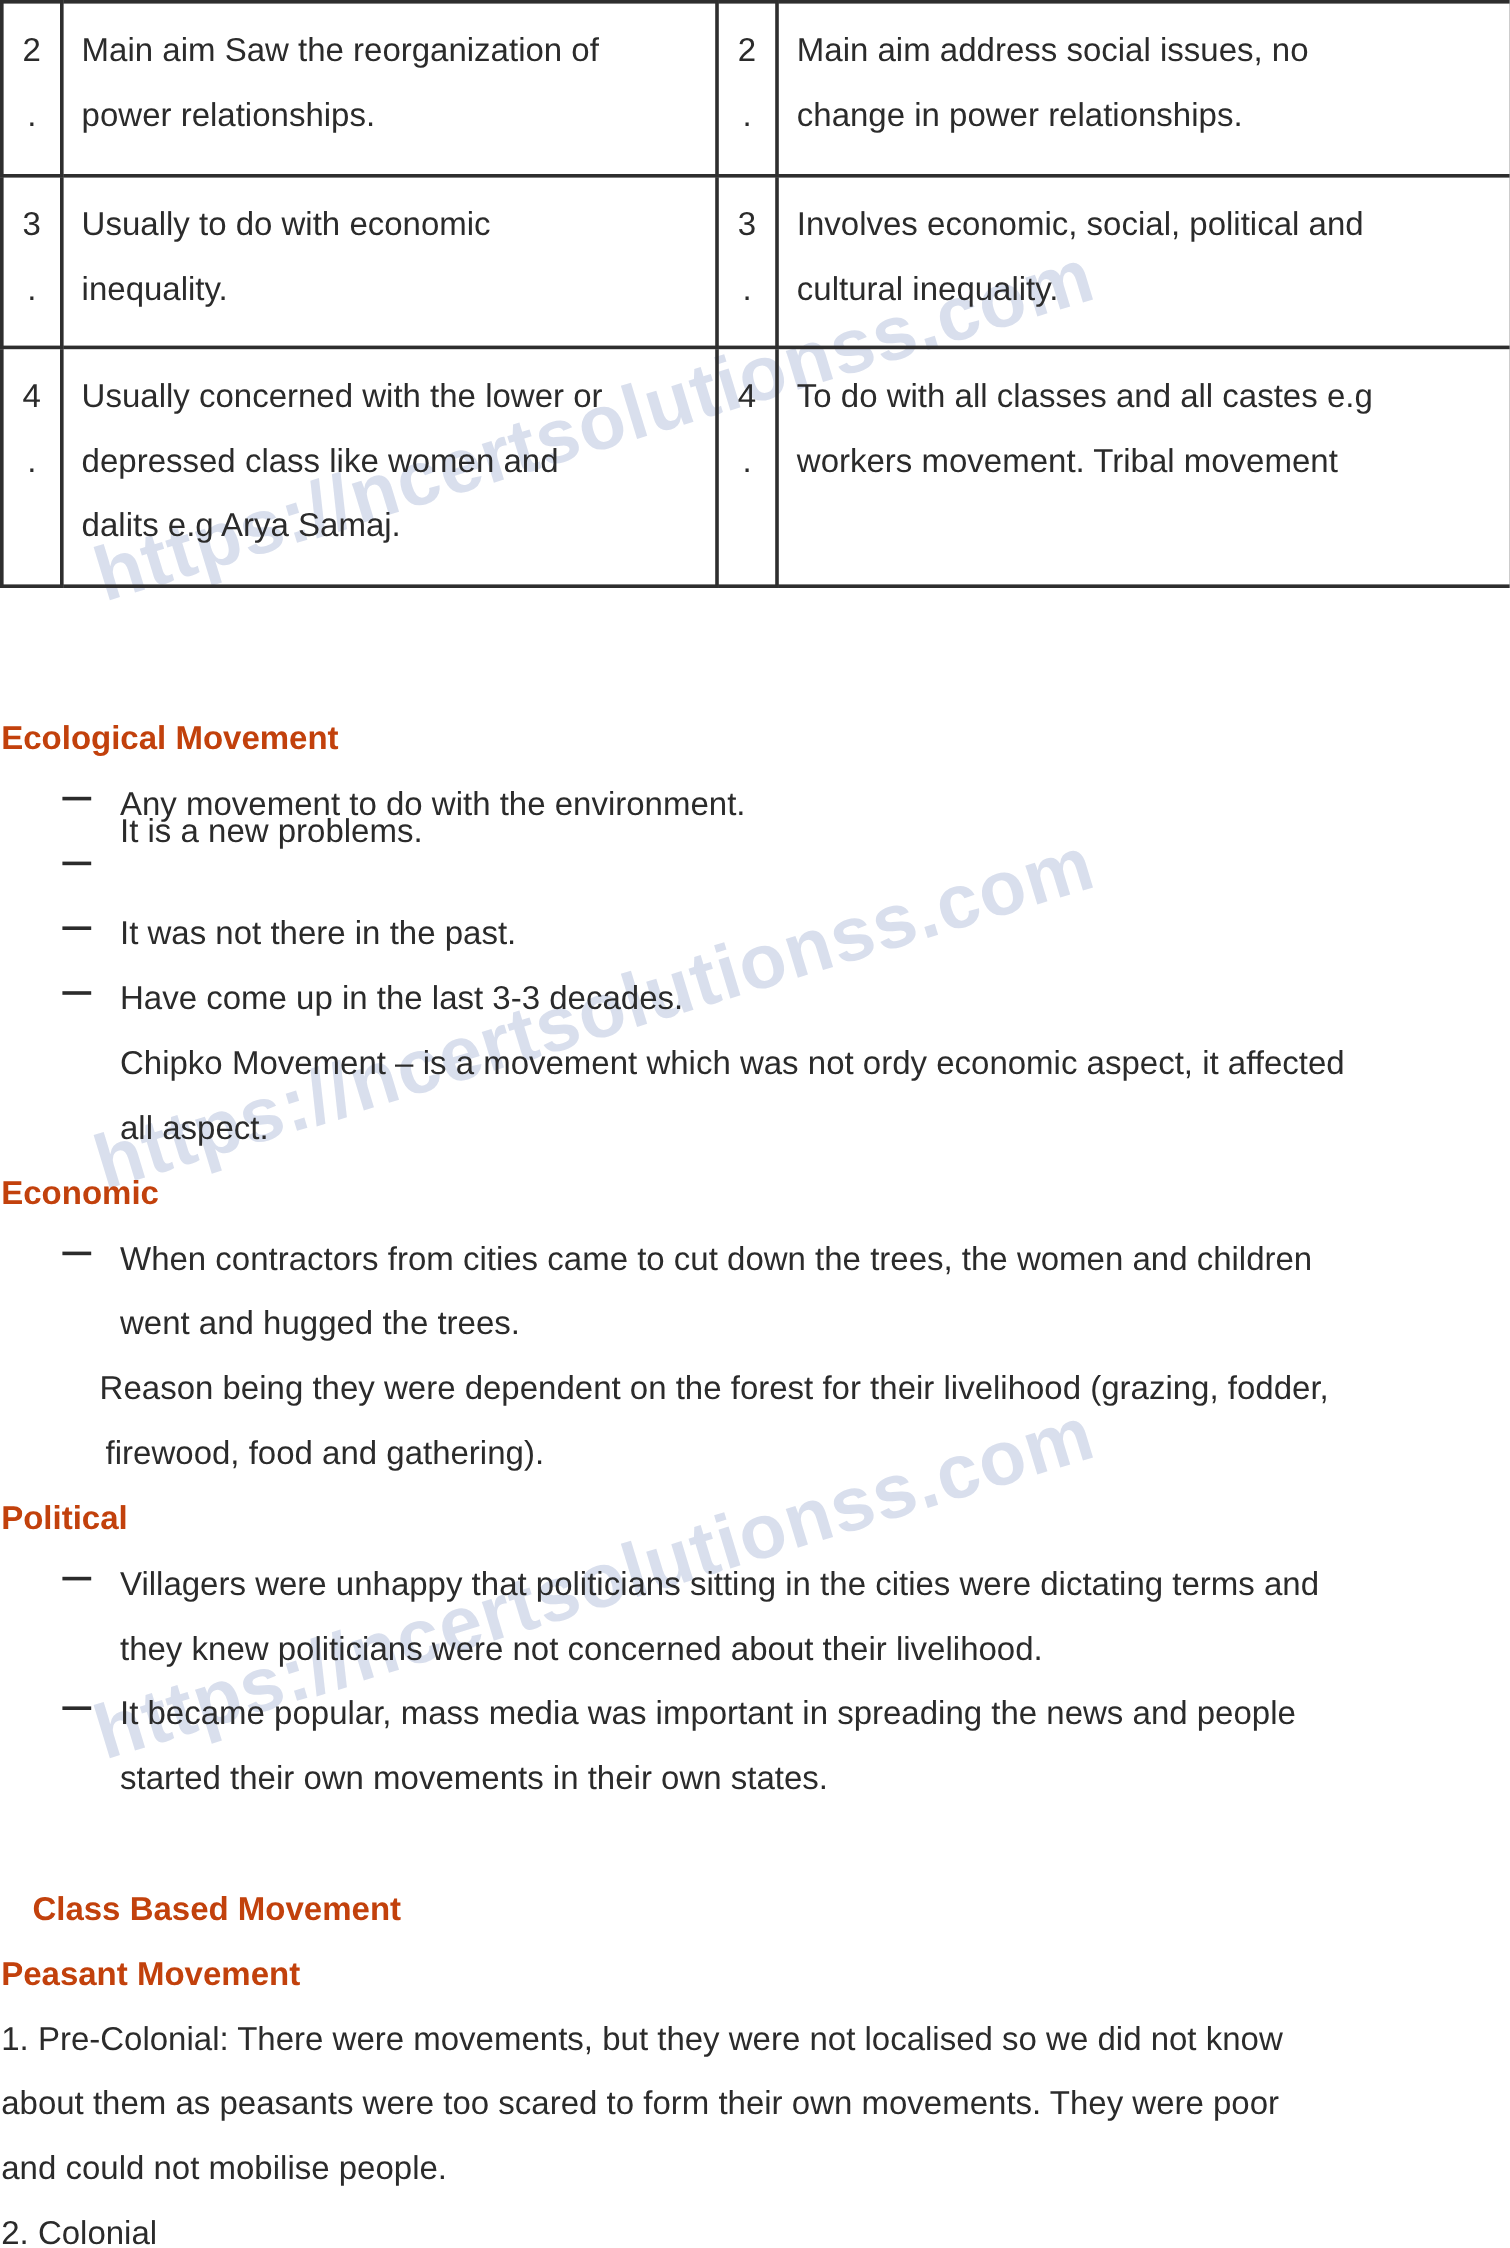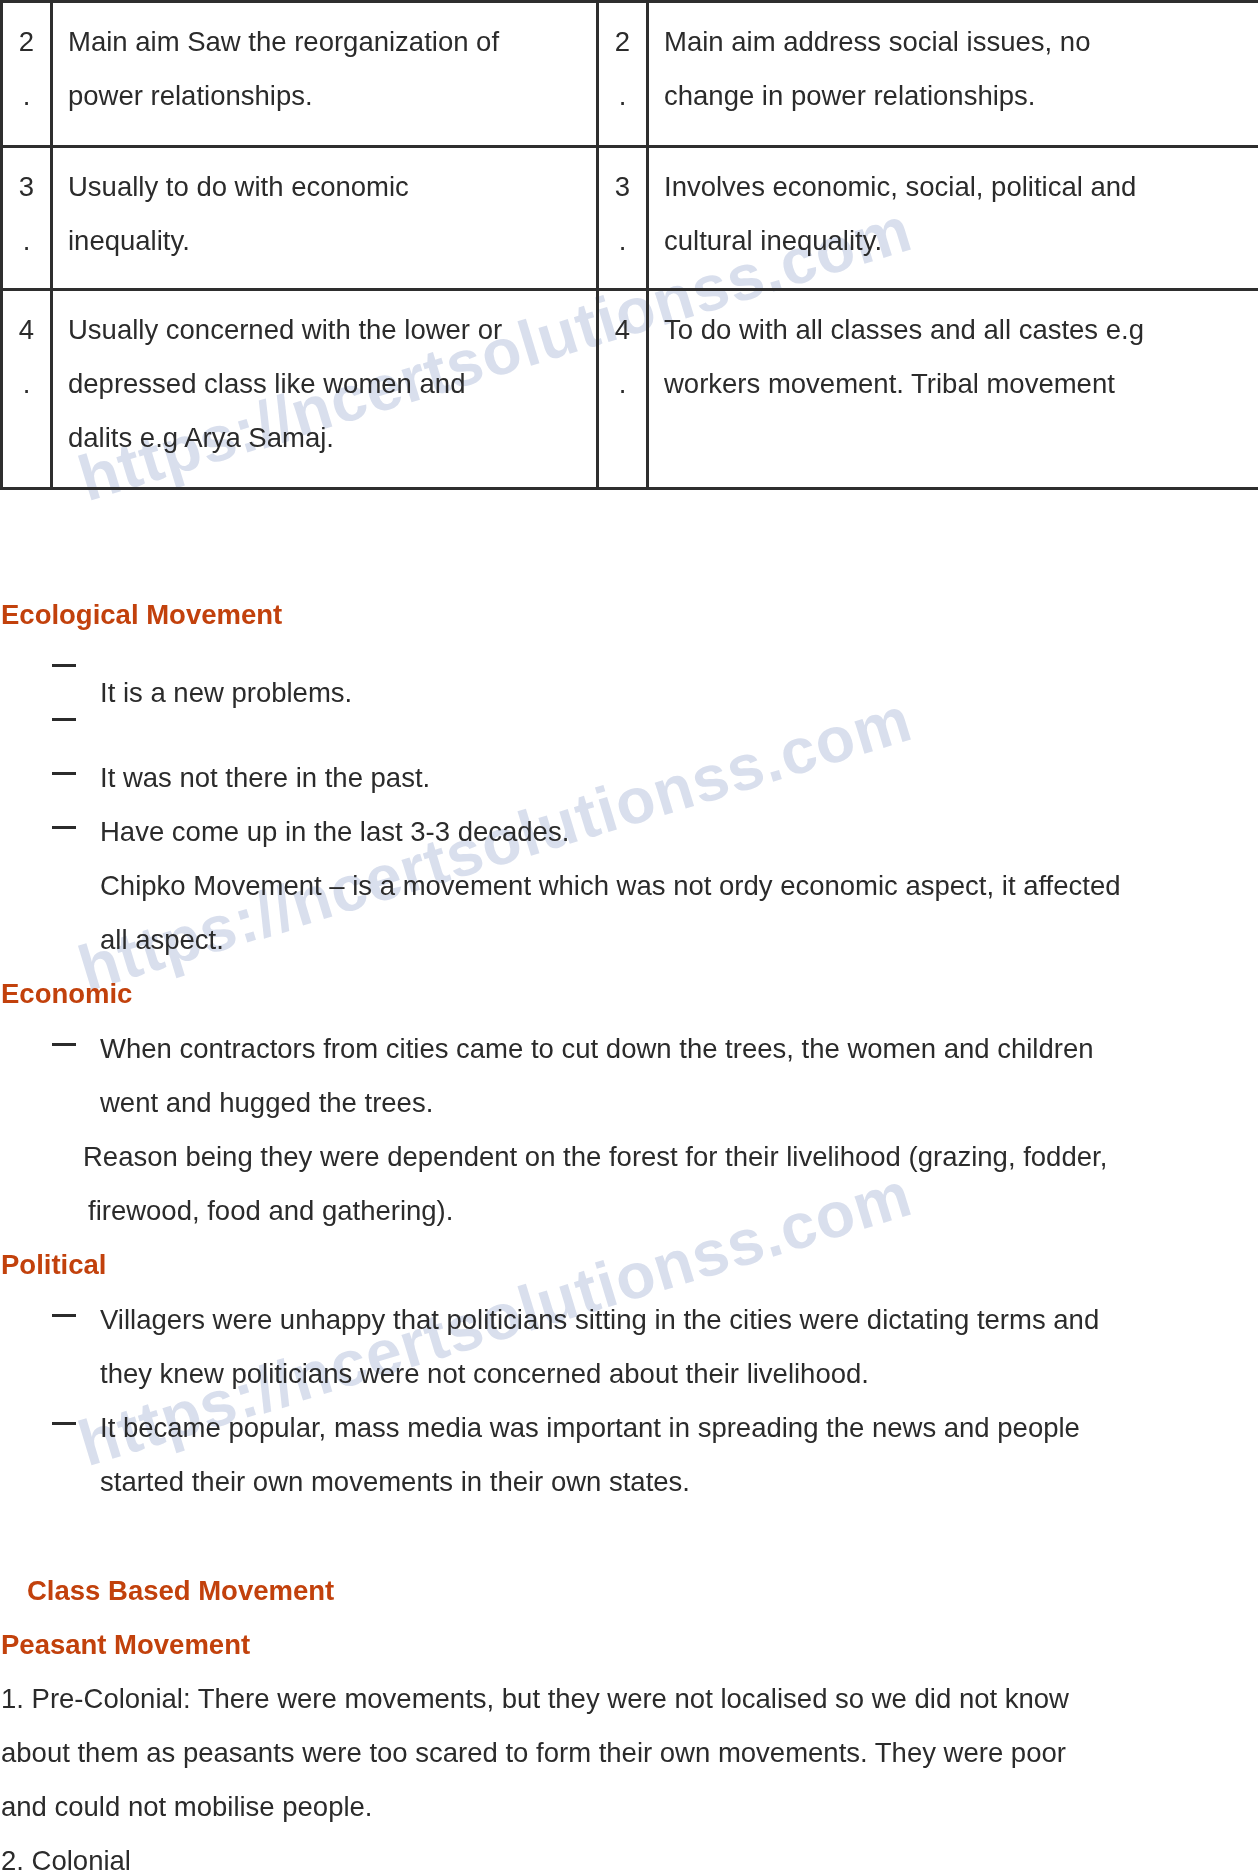--- a/index.html
+++ b/index.html
@@ -122,20 +122,21 @@
         <div>To do with all classes and all castes e.g</div>
         <div>workers movement. Tribal movement</div>
       </td>
     </tr>
   </tbody>
     </table>
 
   <div class="h" style="top:588px;">Ecological Movement</div>
 
   <span class="bullet-dash" style="top:664px;"></span>
+  <div class="line" style="left:100px; top:643px;">Any movement to do with the environment.</div>
 
   <span class="bullet-dash" style="top:718px;"></span>
   <div class="line" style="left:100px; top:666px;">It is a new problems.</div>
 
   <span class="bullet-dash" style="top:772px;"></span>
   <div class="line" style="left:100px; top:751px;">It was not there in the past.</div>
 
   <span class="bullet-dash" style="top:826px;"></span>
   <div class="line" style="left:100px; top:805px;">Have come up in the last 3-3 decades.</div>
 

